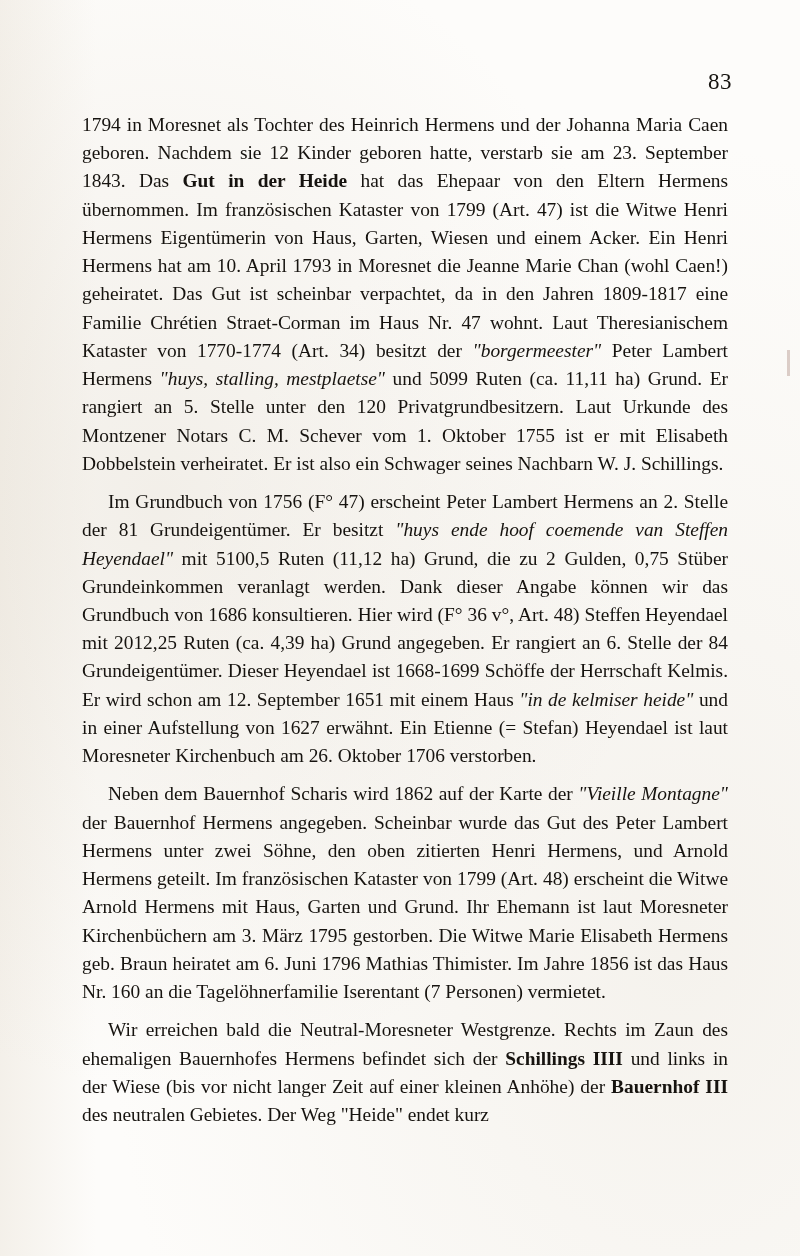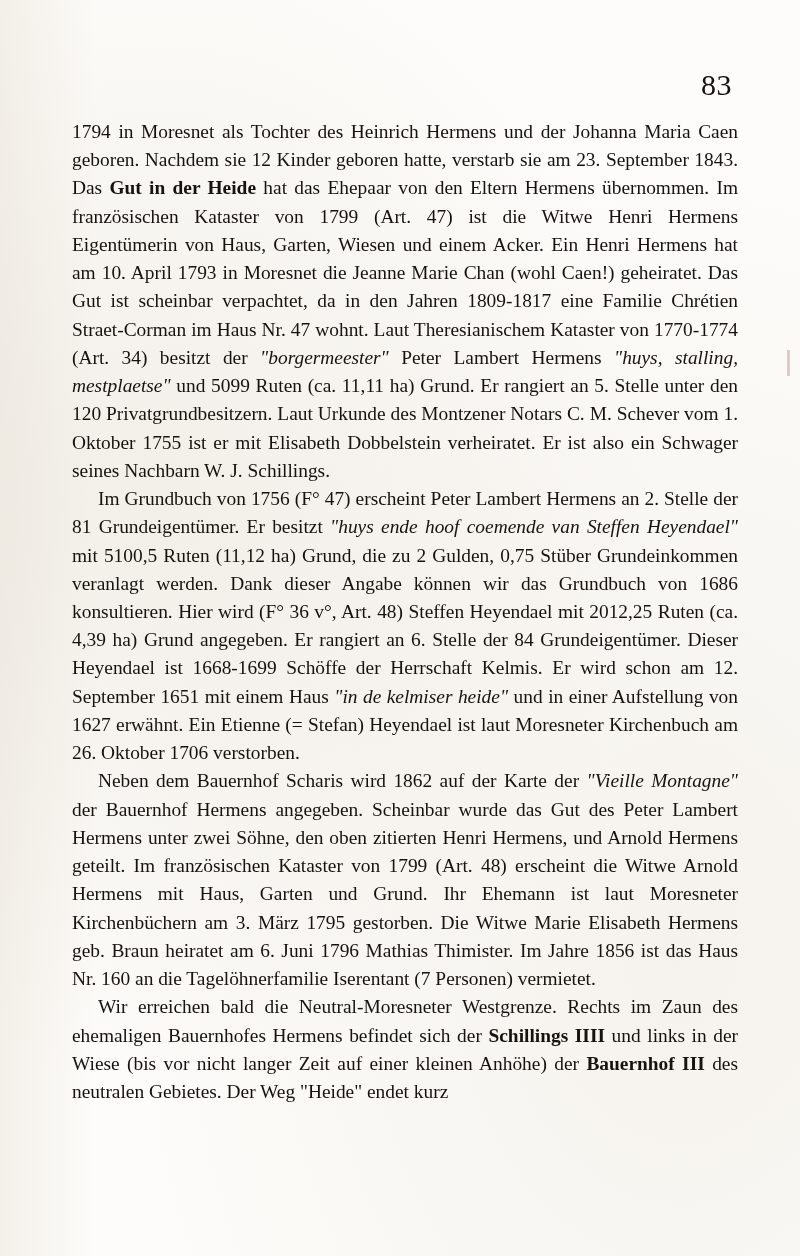--- a/index.html
+++ b/index.html
@@ -29,35 +29,35 @@
     left: 0; top: 0; right: 0; bottom: 0;
     background:
       radial-gradient(ellipse at 20% 40%, rgba(222,214,200,0.35) 0%, rgba(255,255,255,0) 55%),
       radial-gradient(ellipse at 85% 75%, rgba(226,219,206,0.30) 0%, rgba(255,255,255,0) 60%),
       linear-gradient(90deg, rgba(236,230,220,0.55) 0%, rgba(255,255,255,0) 12%);
     pointer-events: none;
   }
   .page-number {
     position: relative;
     text-align: right;
-    font-size: 30px;
+    font-size: 23px;
     line-height: 1;
     margin: 0 6px 18px 0;
     letter-spacing: 0.5px;
   }
   .body-text {
     position: relative;
     font-size: 19.4px;
     line-height: 1.455;
     text-align: justify;
     text-justify: inter-word;
     hyphens: none;
   }
   .para {
-    margin: 0;
+    margin: 10px;
     text-indent: 26px;
   }
   .para.first {
     text-indent: 0;
   }
   b, .bold { font-weight: bold; }
   i, .ital { font-style: italic; }
   
   .ghost {
     position: absolute;

